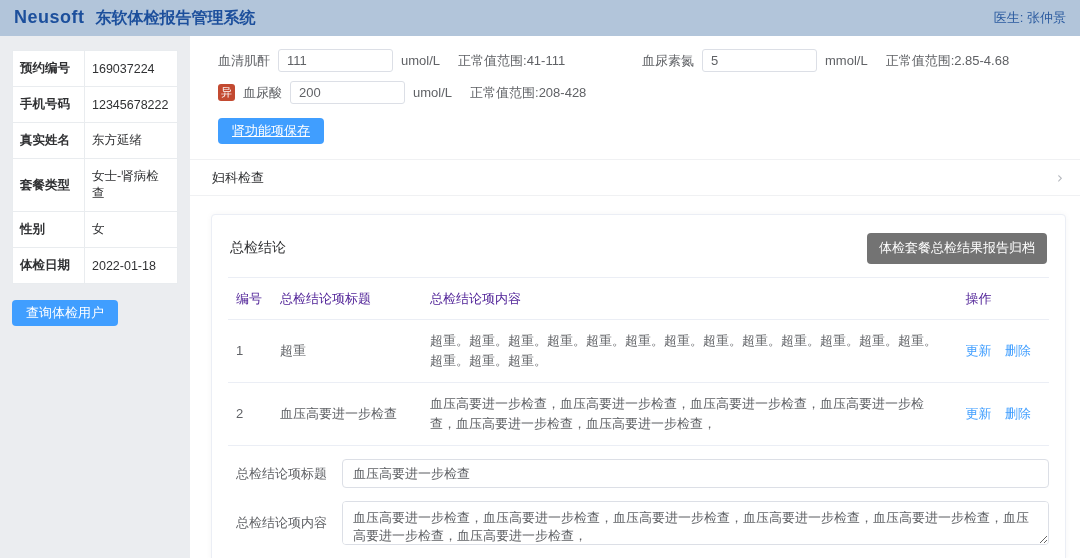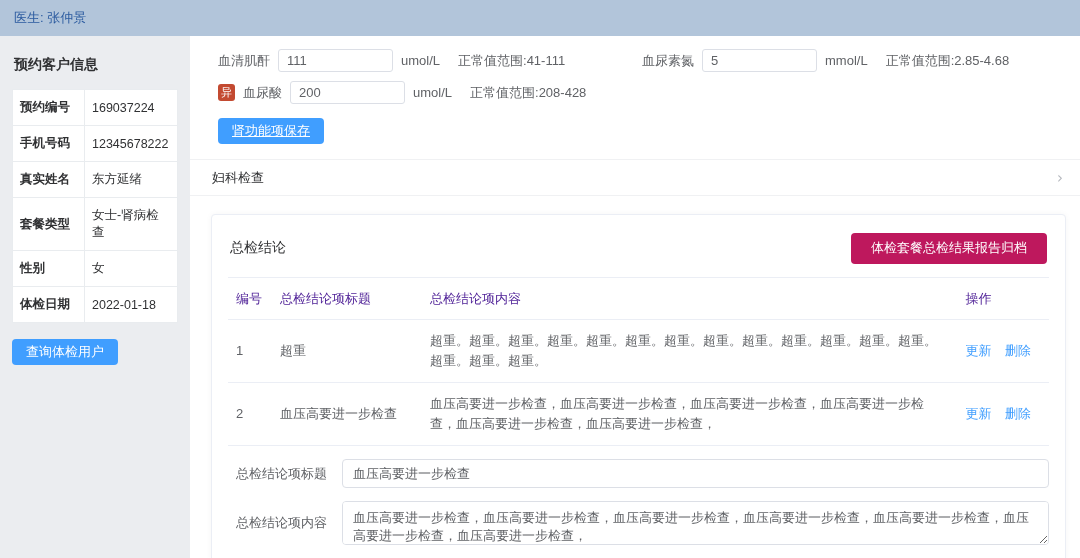--- a/index.html
+++ b/index.html
@@ -65,21 +65,21 @@
   
   .panel {
     border:1px solid #ebeef5; border-radius:4px; margin-top:18px;
     padding:16px 16px 16px; box-shadow:0 0 6px rgba(0,0,0,.04); background:#fff;
   }
   .panel-header {
     display:flex; align-items:center; justify-content:space-between;
     padding:2px 2px 13px; border-bottom:1px solid #ebeef5;
   }
   .panel-title { font-size:14px; color:#303133; }
-  .archive-btn { background:#be185d; padding:8px 20px; }
+  .archive-btn { background:#737373; padding:8px 12px; }
 
   table.conclusion { width:100%; border-collapse:collapse; font-size:13px; }
   table.conclusion th {
     text-align:left; color:#4c1d95; font-weight:normal;
     padding:12px 8px 11px; border-bottom:1px solid #ebeef5;
   }
   table.conclusion td {
     color:#606266; padding:11px 8px; border-bottom:1px solid #ebeef5;
     line-height:1.55; vertical-align:middle;
   }
@@ -96,27 +96,30 @@
   }
   .form-textarea {
     flex:1; height:44px; border:1px solid #dcdfe6; border-radius:4px;
     padding:7px 10px; font-size:13px; color:#606266; resize:vertical; font-family:inherit;
   }
 </style>
 </head>
 <body>
 
 <header class="app-header">
+  <div class="brand">
+    <span class="brand-logo">Neusoft</span>
+    <span class="app-title">东软体检报告管理系统</span>
+  </div>
   <span class="doctor">医生: 张仲景</span>
 </header>
 
 <div class="layout">
 
   <aside>
-    <div class="sidebar-title">预约客户信息</div>
     <table class="info-table">
       <tbody>
         <tr>
           <td class="lbl">预约编号</td>
           <td>169037224</td>
         </tr>
         <tr>
           <td class="lbl">手机号码</td>
           <td>12345678222</td>
         </tr>

